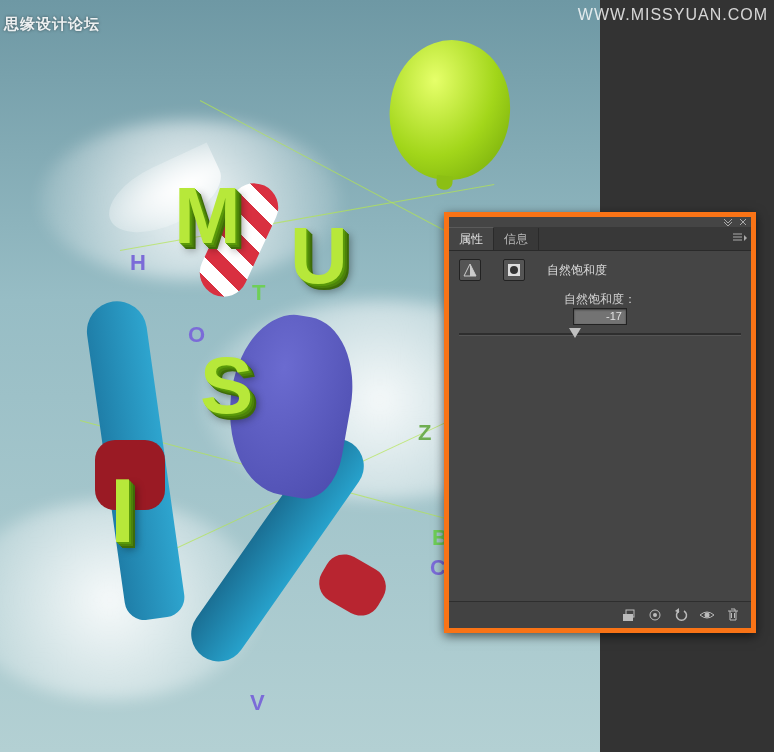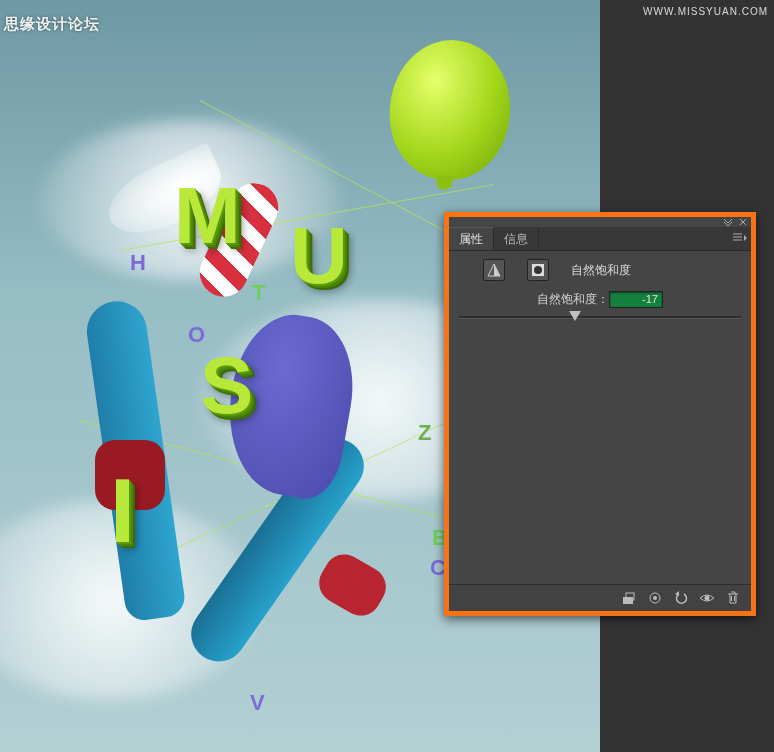--- a/index.html
+++ b/index.html
@@ -23,21 +23,21 @@
     font-weight: bold;
     text-shadow: 0 0 3px rgba(0,0,0,0.5);
     z-index: 500;
     letter-spacing: 1px;
   }
   .watermark-right {
     position: absolute;
     top: 6px;
     right: 6px;
     color: rgba(255,255,255,0.8);
-    font-size: 10px;
+    font-size: 16px;
     letter-spacing: 1px;
     z-index: 500;
   }
 
   
   .canvas {
     position: absolute;
     top: 0;
     left: 0;
     width: 600px;
@@ -198,50 +198,50 @@
     top:4px;
   }
   .panel-body {
     padding:8px 10px 6px;
   }
   .adj-row {
     display:flex;
     align-items:center;
     gap:22px;
     margin-bottom:10px;
-    margin-left:24px;
   }
   .adj-icon-box {
     width:20px;height:20px;
     border:1px solid #222;
     background:#555;
     display:flex;align-items:center;justify-content:center;
     border-radius:2px;
   }
   .adj-label {
     font-size:12px;
     color:#d8d8d8;
   }
   .slider-group {
     margin:6px 0 14px;
   }
   .slider-header {
     display:flex;
     justify-content:center;
     align-items:center;
     margin-bottom:2px;
+    flex-direction:column;
   }
   .slider-label {
     font-size:12px;
     color:#d0d0d0;
   }
   .slider-value {
     width:54px;
     height:17px;
-    background:#15803d;
+    background:#737373;
     border:1px solid #222;
     color:#e0e0e0;
     font-size:11px;
     text-align:right;
     padding:0 4px;
     box-sizing:border-box;
     line-height:15px;
     box-shadow: inset 0 1px 2px rgba(0,0,0,0.5);
   }
   .slider-track {

